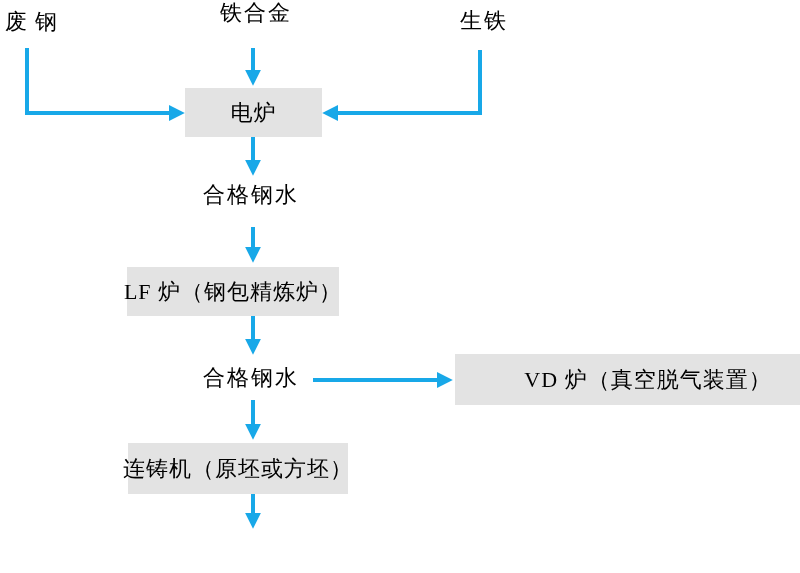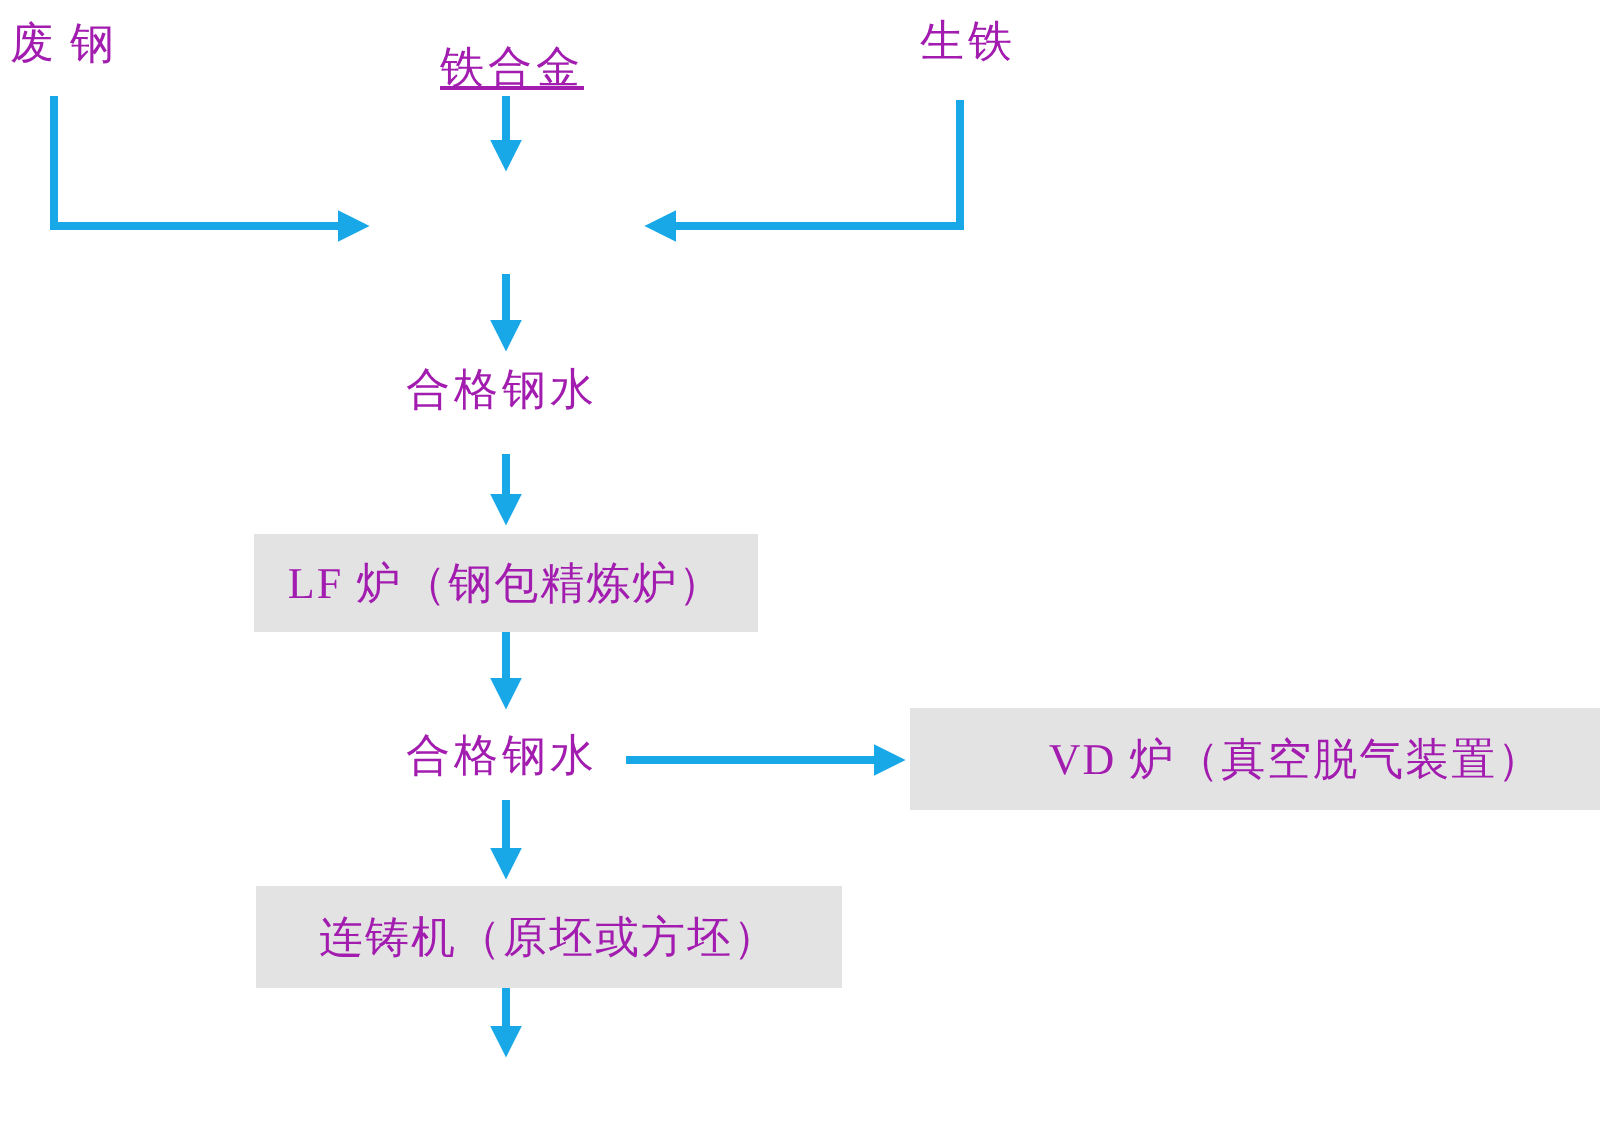--- a/index.html
+++ b/index.html
@@ -7,21 +7,21 @@
     padding: 0;
     background: #ffffff;
   }
   .canvas {
     position: relative;
     width: 800px;
     height: 573px;
     background: #ffffff;
     overflow: hidden;
     font-family: "Liberation Serif", "DejaVu Serif", serif;
-    color: #a21caf;
+    color: #000000;
   }
   .arrows {
     position: absolute;
     left: 0;
     top: 0;
     width: 800px;
     height: 573px;
   }
   .flow-line {
     fill: none;
@@ -75,29 +75,30 @@
 
     <line class="flow-line" x1="313" y1="380" x2="440" y2="380" marker-end="url(#ah)"></line>
 
     <line class="flow-line" x1="253" y1="400" x2="253" y2="427" marker-end="url(#ah)"></line>
 
     <line class="flow-line" x1="253" y1="494" x2="253" y2="516" marker-end="url(#ah)"></line>
   </svg>
 
   <div class="node-label" style="left:5px; top:11px; letter-spacing:8px;">废钢</div>
 
-  <div class="node-label" style="left:220px; top:23px;text-decoration:underline;">铁合金</div>
+  <div class="node-label" style="left:220px; top:2px;">铁合金</div>
 
   <div class="node-label" style="left:460px; top:10px;">生铁</div>
 
+  <div class="node-box" style="left:185px; top:88px; width:137px; height:49px;">电炉</div>
 
   <div class="node-label centered" style="left:203px; top:184px; width:110px;">合格钢水</div>
 
-  <div class="node-box" style="left:127px; top:267px; width:252px; height:49px;">LF 炉（钢包精炼炉）</div>
+  <div class="node-box" style="left:127px; top:267px; width:212px; height:49px;">LF 炉（钢包精炼炉）</div>
 
   <div class="node-label centered" style="left:203px; top:367px; width:110px;">合格钢水</div>
 
   <div class="node-box" style="left:455px; top:354px; width:386px; height:51px;">VD 炉（真空脱气装置）</div>
 
-  <div class="node-box" style="left:128px; top:443px; width:293px; height:51px;">连铸机（原坯或方坯）</div>
+  <div class="node-box" style="left:128px; top:443px; width:220px; height:51px;">连铸机（原坯或方坯）</div>
 
 
 </div>
 
 </body></html>

